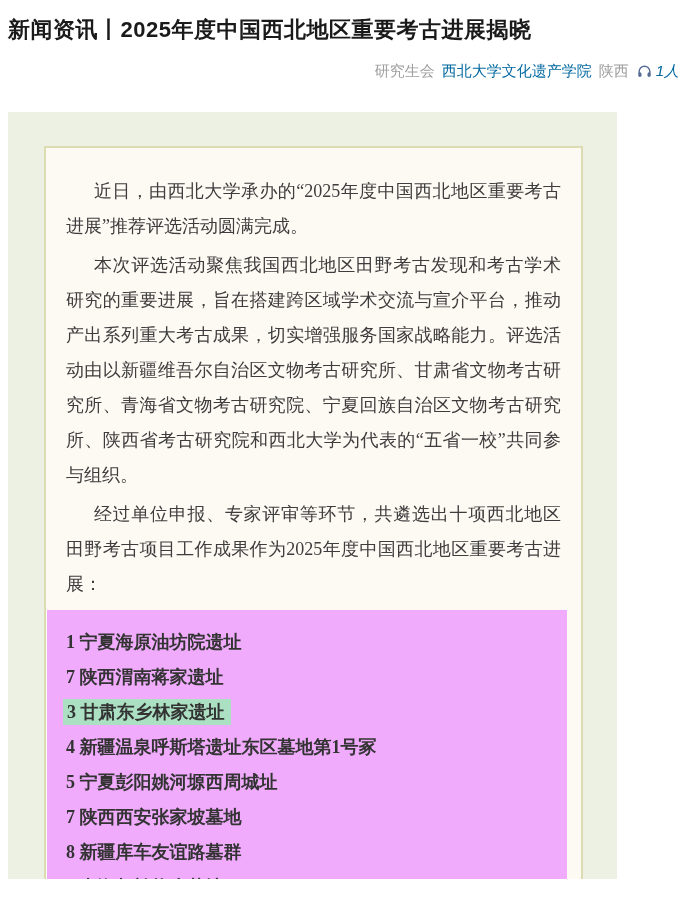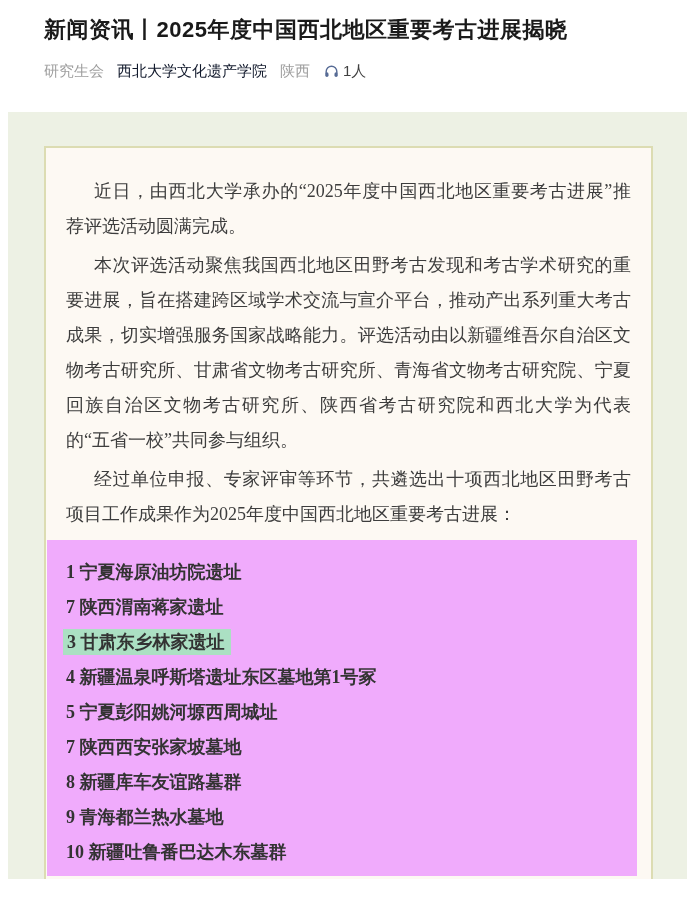--- a/index.html
+++ b/index.html
@@ -3,51 +3,53 @@
 <meta charset="utf-8">
 <style>
   * { box-sizing: border-box; margin: 0; padding: 0; }
   html, body {
     width: 687px; height: 911px;
     overflow: hidden;
     background: #ffffff;
     font-family: "Liberation Sans", "DejaVu Sans", sans-serif;
   }
   
-  .header { padding: 15px 8px 0 8px; margin-left: 36px; }
+  .header { padding: 15px 8px 0 8px; }
   .title {
     font-size: 22px;
     font-weight: 700;
     color: #1a1a1a;
     line-height: 1.35;
     letter-spacing: 0.5px;
   }
   .meta {
     margin-top: 17px;
     display: flex;
     align-items: center;
-    gap: 13px;
+    gap: 7px;
     font-size: 15px;
     color: #9e9e9e;
     white-space: nowrap;
+    justify-content: flex-end;
   }
-  .meta .link { color: #0f172a; cursor: pointer; text-decoration: none; }
+  .meta .link { color: #0369a1; cursor: pointer; text-decoration: none; }
   .meta .listen {
     display: inline-flex;
     align-items: center;
     gap: 3px;
-    color: #404040;
+    color: #0369a1;
     cursor: pointer;
+    font-style: italic;
   }
   .meta .listen svg { display: block; }
   
   .outer {
     margin-top: 31px;
     margin-left: 8px;
-    width: 679px;
+    width: 609px;
     height: 767px;
     background: #edf1e4;
     padding: 34px 34px 0 36px;
     overflow: hidden;
   }
   
   .card {
     background: #fdf9f3;
     border: 2px solid #dcdcb2;
     padding: 26px 20px 40px 20px;

